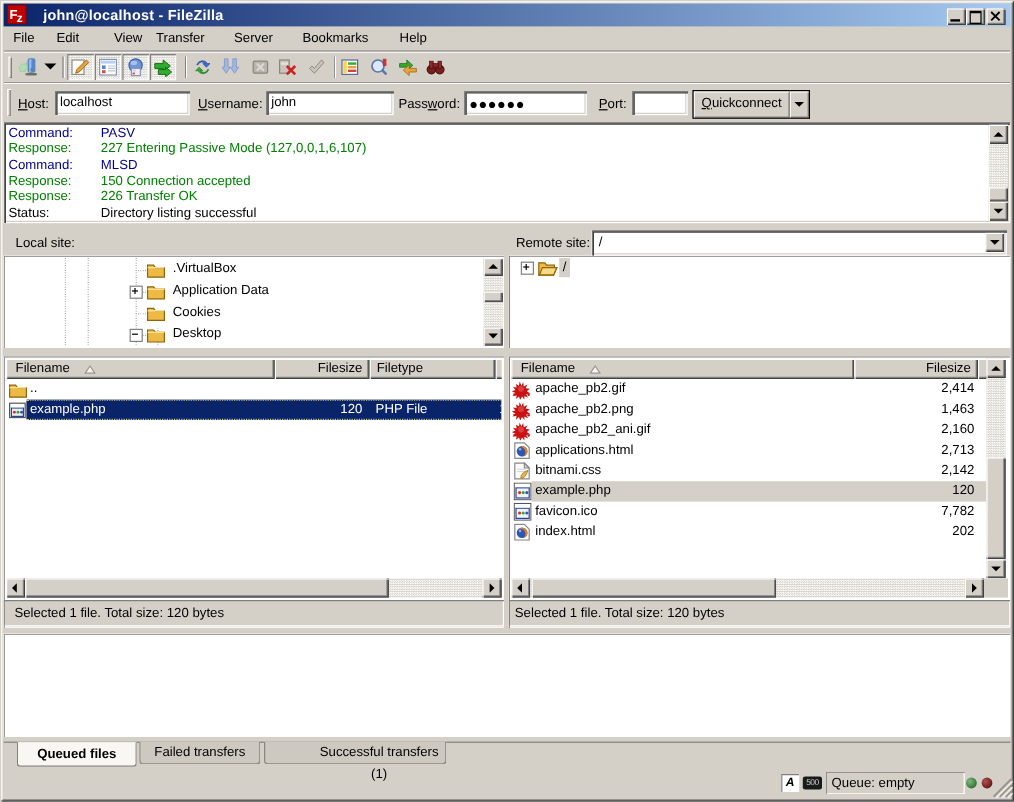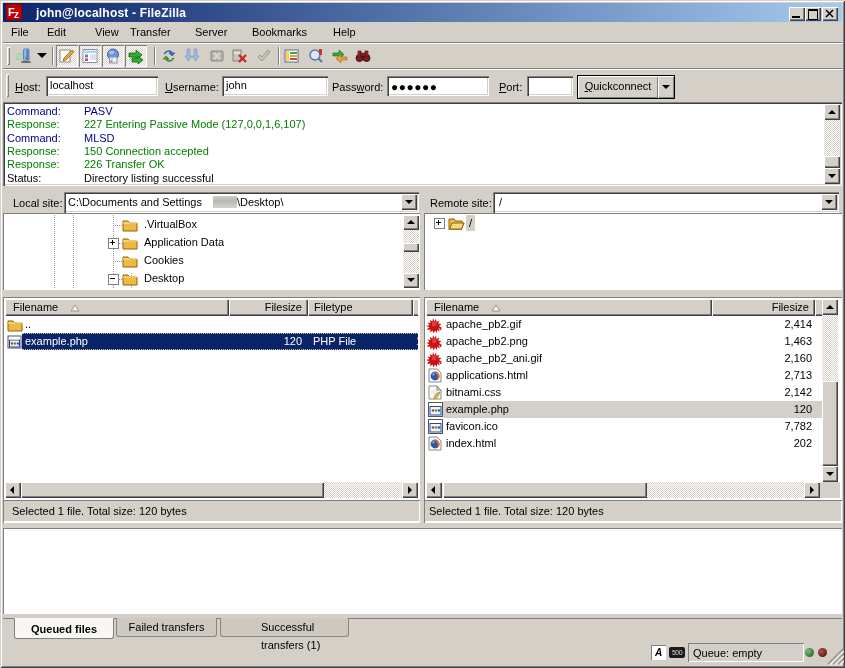--- a/index.html
+++ b/index.html
@@ -211,28 +211,20 @@
         <div class="arr up" style="left:4px;top:6px;"></div>
       </div>
     <div class="thumb" style="right:2px;top:54px;width:16px;height:12px;"></div>
     <div class="sbtn" style="right:2px;top:66px;width:16px;height:16px;">
         <div class="arr dn" style="left:4px;top:6px;"></div>
       </div>
   </div>
 
   <div class="abs" style="left:3px;top:186px;width:839px;height:6px;"></div>
   <span class="abs" style="left:13px;top:197px;">Local site:</span>
-  <div class="combo" style="left:64px;top:192px;width:355px;height:21px;">
-    <span class="abs" style="left:4px;top:4px;">C:\Documents and Settings</span>
-    <div class="abs" style="left:149px;top:4px;width:24px;height:12px;background:linear-gradient(#cfcdc8,#b9b7b2 40%,#d6d4cf);filter:blur(0.5px);"></div>
-    <span class="abs" style="left:173px;top:4px;">\Desktop\</span>
-    <div class="cbtn">
-        <div class="arr dn" style="left:4px;top:6px;"></div>
-      </div>
-  </div>
   <span class="abs" style="left:430px;top:197px;">Remote site:</span>
   <div class="combo" style="left:493px;top:192px;width:346px;height:21px;">
     <span class="abs" style="left:6px;top:4px;">/</span>
     <div class="cbtn">
         <div class="arr dn" style="left:4px;top:6px;"></div>
       </div>
   </div>
 
   <div class="abs sunkenp" style="left:3px;top:213px;width:417px;height:77px;"></div>
   <div class="abs" style="left:3px;top:213px;width:417px;height:77px;overflow:hidden;" id="ltree">
@@ -449,21 +441,21 @@
 
   <div class="statusline" style="left:424px;top:500px;width:418px;height:22px;"></div>
   <span class="abs" style="left:429px;top:505px;">Selected 1 file. Total size: 120 bytes</span>
 
   <div class="abs sunkenp" style="left:3px;top:528px;width:839px;height:86px;"></div>
   <div class="abs" style="left:5px;top:547px;width:835px;height:65px;background:#fff;"></div>
 
   <div class="abs" style="left:3px;top:618px;width:839px;height:1px;background:#808080;"></div>
   <div class="abs" style="left:14px;top:618px;width:100px;height:21px;background:#f8f7f4;border:1px solid #808080;border-top:1px solid #f8f7f4;border-radius:0 0 3px 3px;box-sizing:border-box;font-weight:bold;text-align:center;line-height:20px;">Queued files</div>
   <div class="abs" style="left:116px;top:618px;width:101px;height:19px;background:#cdc9c0;border:1px solid #8a867e;border-top:none;border-radius:0 0 3px 3px;box-sizing:border-box;text-align:center;line-height:18px;">Failed transfers</div>
-  <div class="abs" style="left:220px;top:618px;width:129px;height:19px;background:#cdc9c0;border:1px solid #8a867e;border-top:none;border-radius:0 0 3px 3px;box-sizing:border-box;text-align:left;line-height:18px;padding-left:40px;">Successful transfers (1)</div>
+  <div class="abs" style="left:220px;top:618px;width:152px;height:19px;background:#cdc9c0;border:1px solid #8a867e;border-top:none;border-radius:0 0 3px 3px;box-sizing:border-box;text-align:center;line-height:18px;padding-left:40px;">Successful transfers (1)</div>
 
   <div class="abs" style="left:3px;top:641px;width:839px;height:24px;">
     <div class="abs sunken1" style="left:648px;top:4px;width:15px;height:15px;background:#fff;text-align:center;line-height:15px;font-size:10px;font-style:italic;font-weight:bold;">A</div>
     <div class="abs" style="left:666px;top:6px;width:16px;height:11px;background:#1a1a1a;border-radius:2px;color:#cfd8cf;font-size:7px;text-align:center;line-height:11px;letter-spacing:-0.5px;">500</div>
     <div class="abs sunken1" style="left:685px;top:2px;width:116px;height:19px;"></div>
     <span class="abs" style="left:690px;top:6px;">Queue: empty</span>
     <div class="abs" style="left:802px;top:7px;width:9px;height:9px;border-radius:50%;background:radial-gradient(circle at 35% 35%, #7fb87f, #3a7a3a 65%, #1a4a1a);"></div>
     <div class="abs" style="left:815px;top:7px;width:9px;height:9px;border-radius:50%;background:radial-gradient(circle at 35% 35%, #b05050, #6a1a1a 70%, #3a0c0c);"></div>
     <svg class="abs" style="left:824px;top:7px;" width="17" height="17">
       <path d="M16 1 L1 16 M16 6 L6 16 M16 11 L11 16" stroke="#9a968e" stroke-width="1.6"></path>

